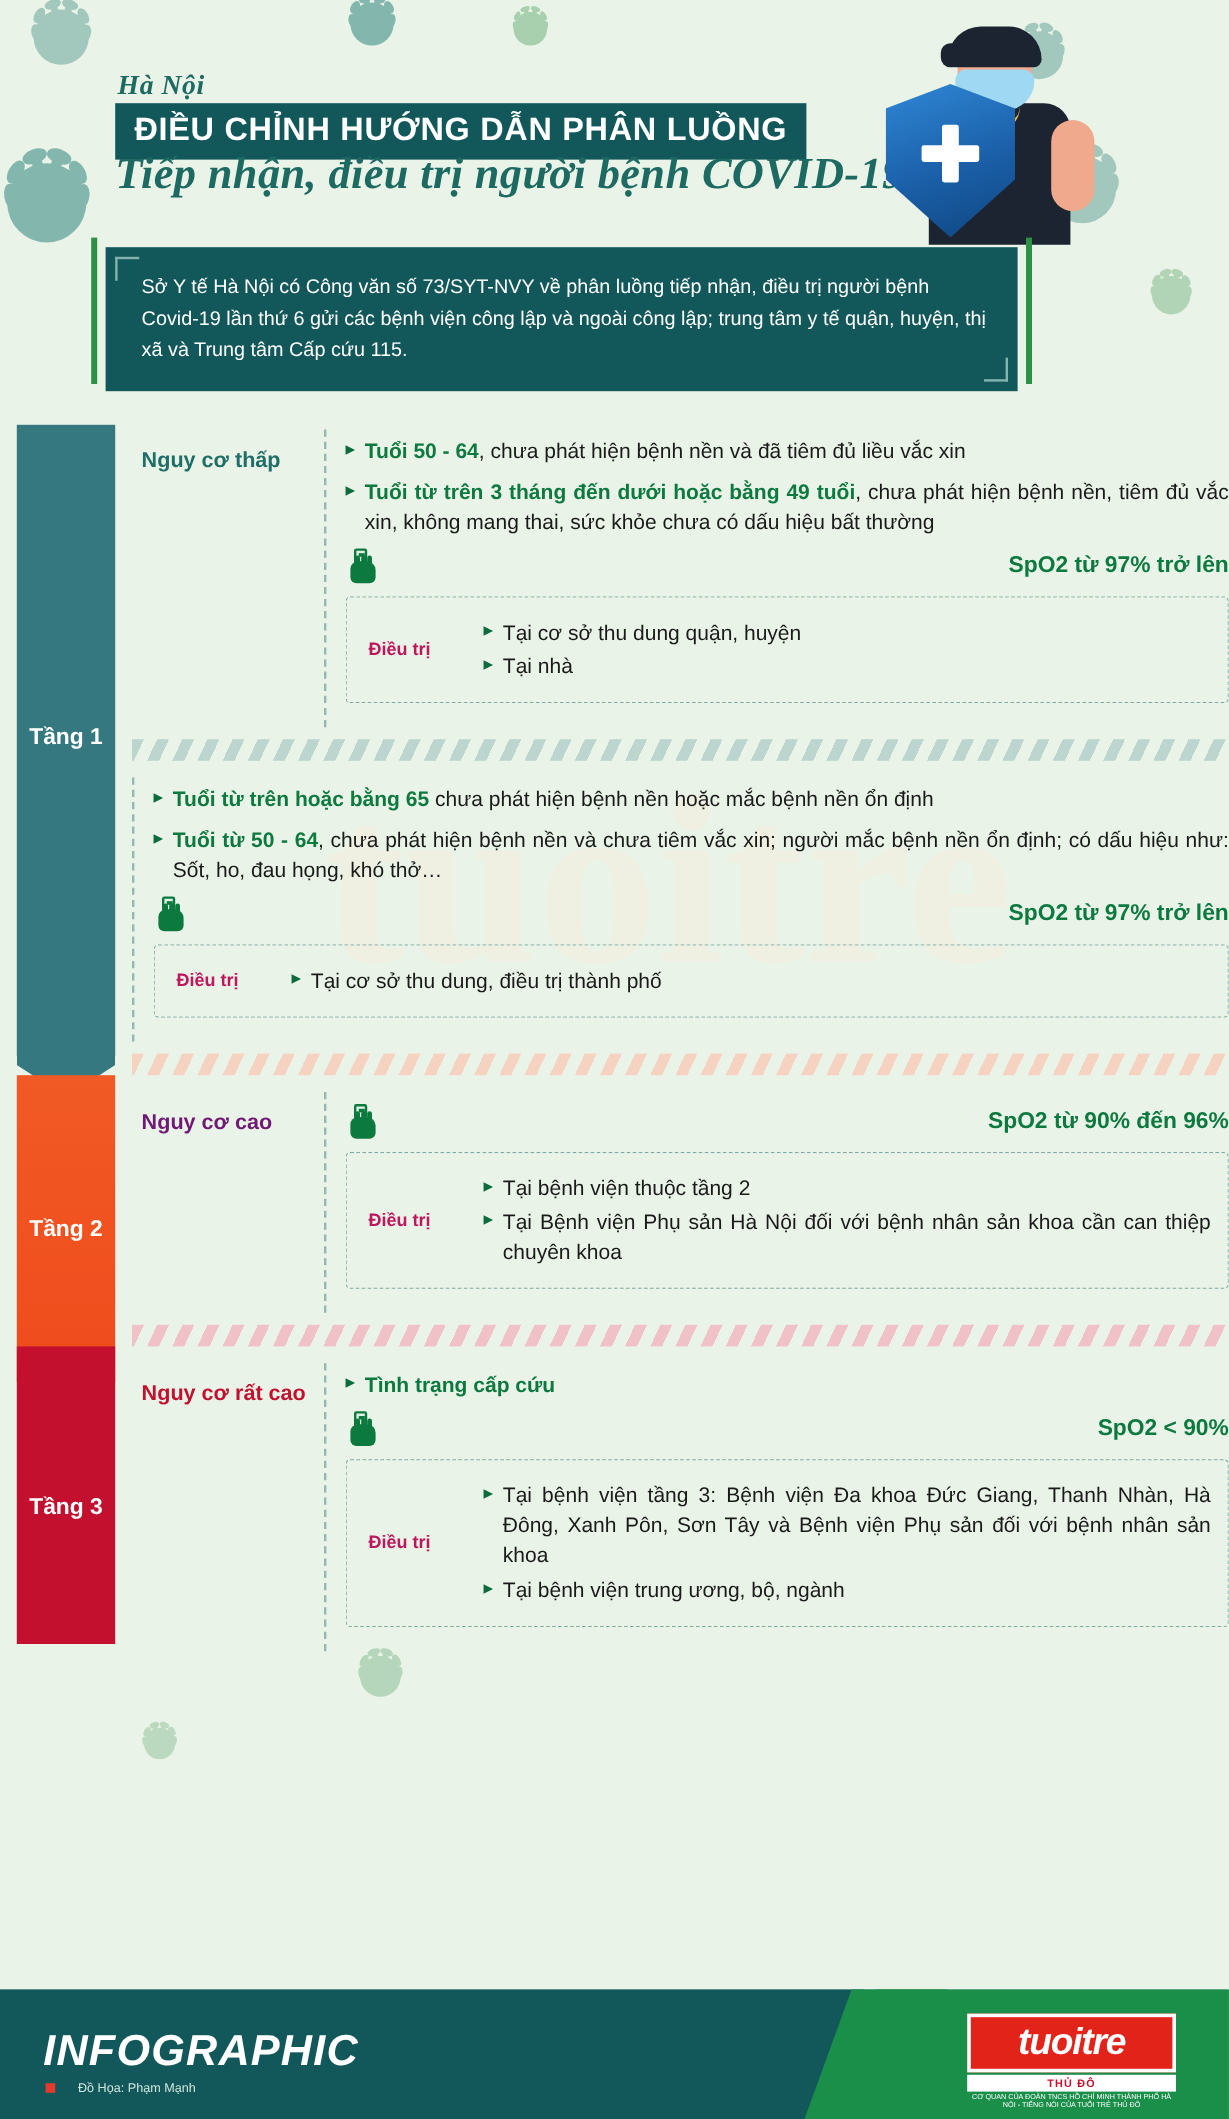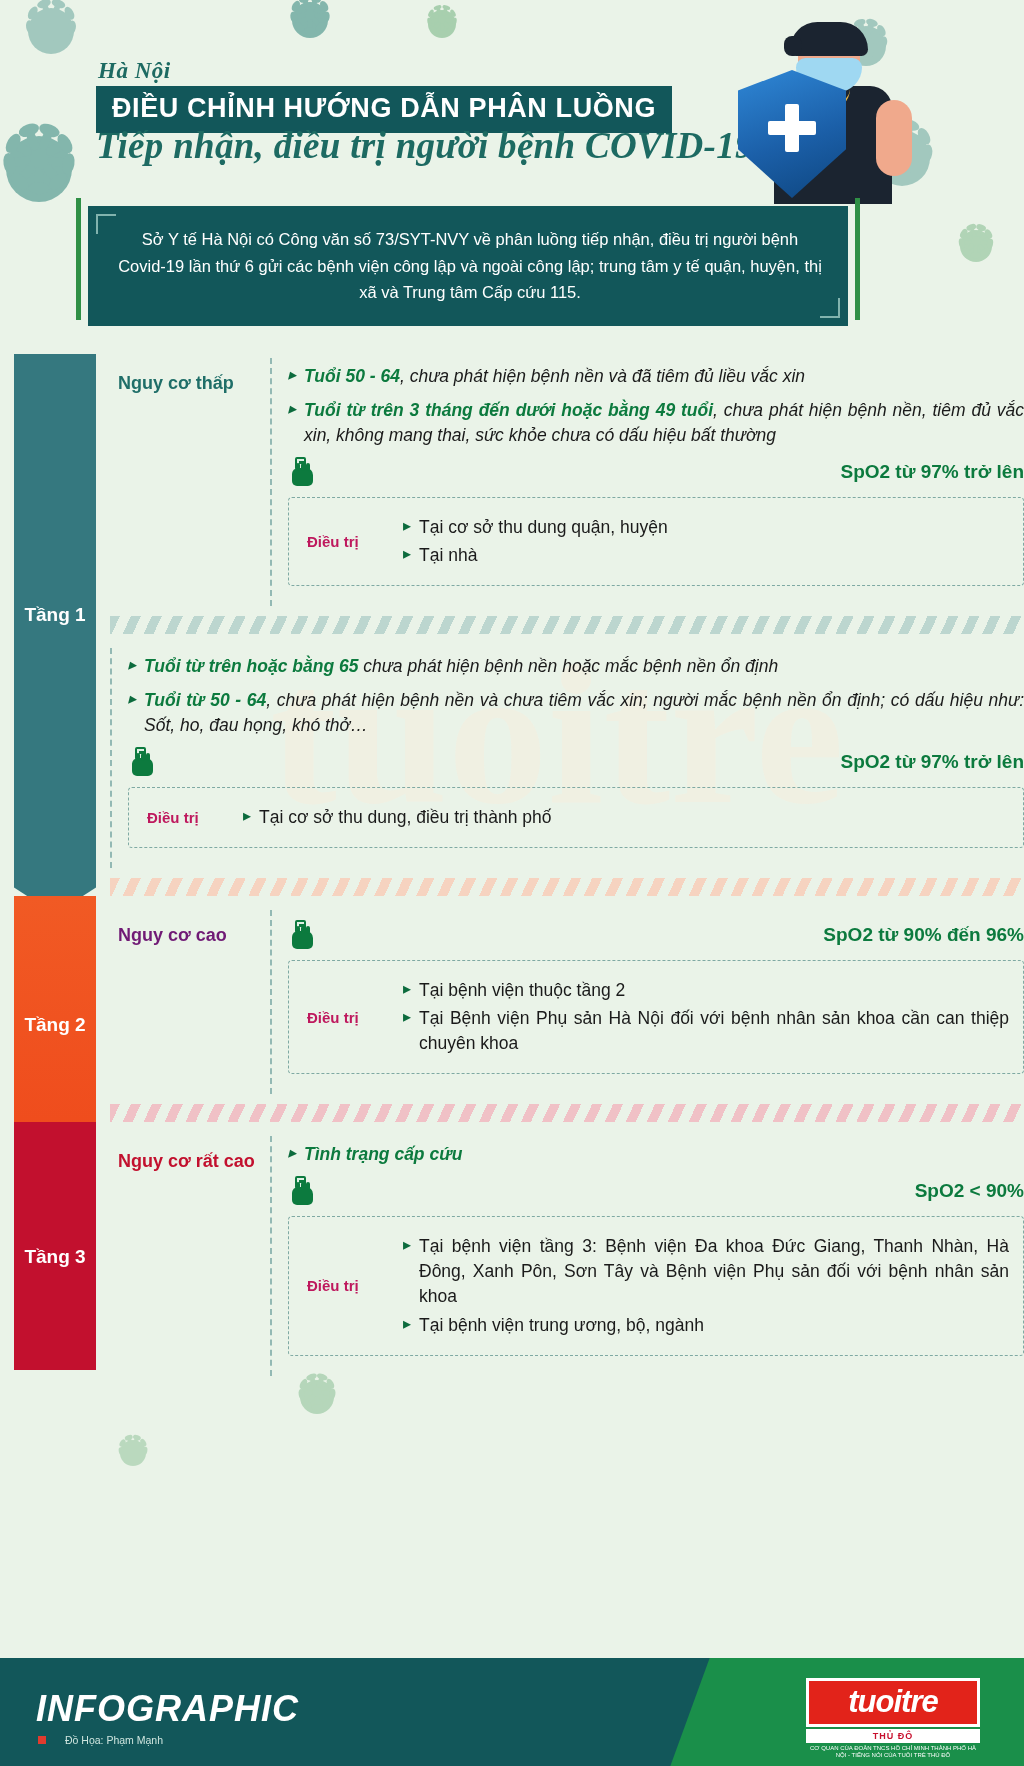--- a/index.html
+++ b/index.html
@@ -66,21 +66,21 @@
   .shield::before{
     content:""; position:absolute; left:50%; top:34px; width:14px; height:48px;
     margin-left:-7px; background:#fff; border-radius:2px;
   }
   .shield::after{
     content:""; position:absolute; left:50%; top:51px; width:48px; height:14px;
     margin-left:-24px; background:#fff; border-radius:2px;
   }
 
   
-  .intro-wrap { position: absolute; left: 88px; top: 206px; width: 760px; text-align: center; }
+  .intro-wrap { position: absolute; left: 88px; top: 206px; width: 760px; }
   .intro {
     background: #12575a; color: #ffffff;
     font-size: 16.5px; line-height: 1.62;
     padding: 20px 26px 20px 30px;
     position: relative;
   }
   .intro .corner {
     position:absolute; width:20px; height:20px;
     border-color:#9fcac4; opacity:.8;
   }
@@ -120,21 +120,21 @@
 
   .risk-body {
     flex:1; border-left: 2px dashed #93b9b4;
     padding: 6px 0 6px 16px;
   }
 
   ul.bul { list-style:none; }
   ul.bul li {
     position:relative; padding-left: 16px;
     font-size: 17.5px; line-height: 1.46; color:#1a1a1a;
-    margin-bottom: 8px; text-align: justify; font-style: italic;
+    margin-bottom: 8px; text-align: justify;
   }
   ul.bul li::before {
     content:"\25B8"; position:absolute; left:0; top:-1px;
     color:#0c6b3d; font-size:16px;
   }
   ul.bul li b { color:#0c7a3e; font-weight:bold; }
 
   .spo2 {
     display:flex; align-items:center; gap:8px;
     font-size: 19px; font-weight: bold; color:#0c7a3e;

